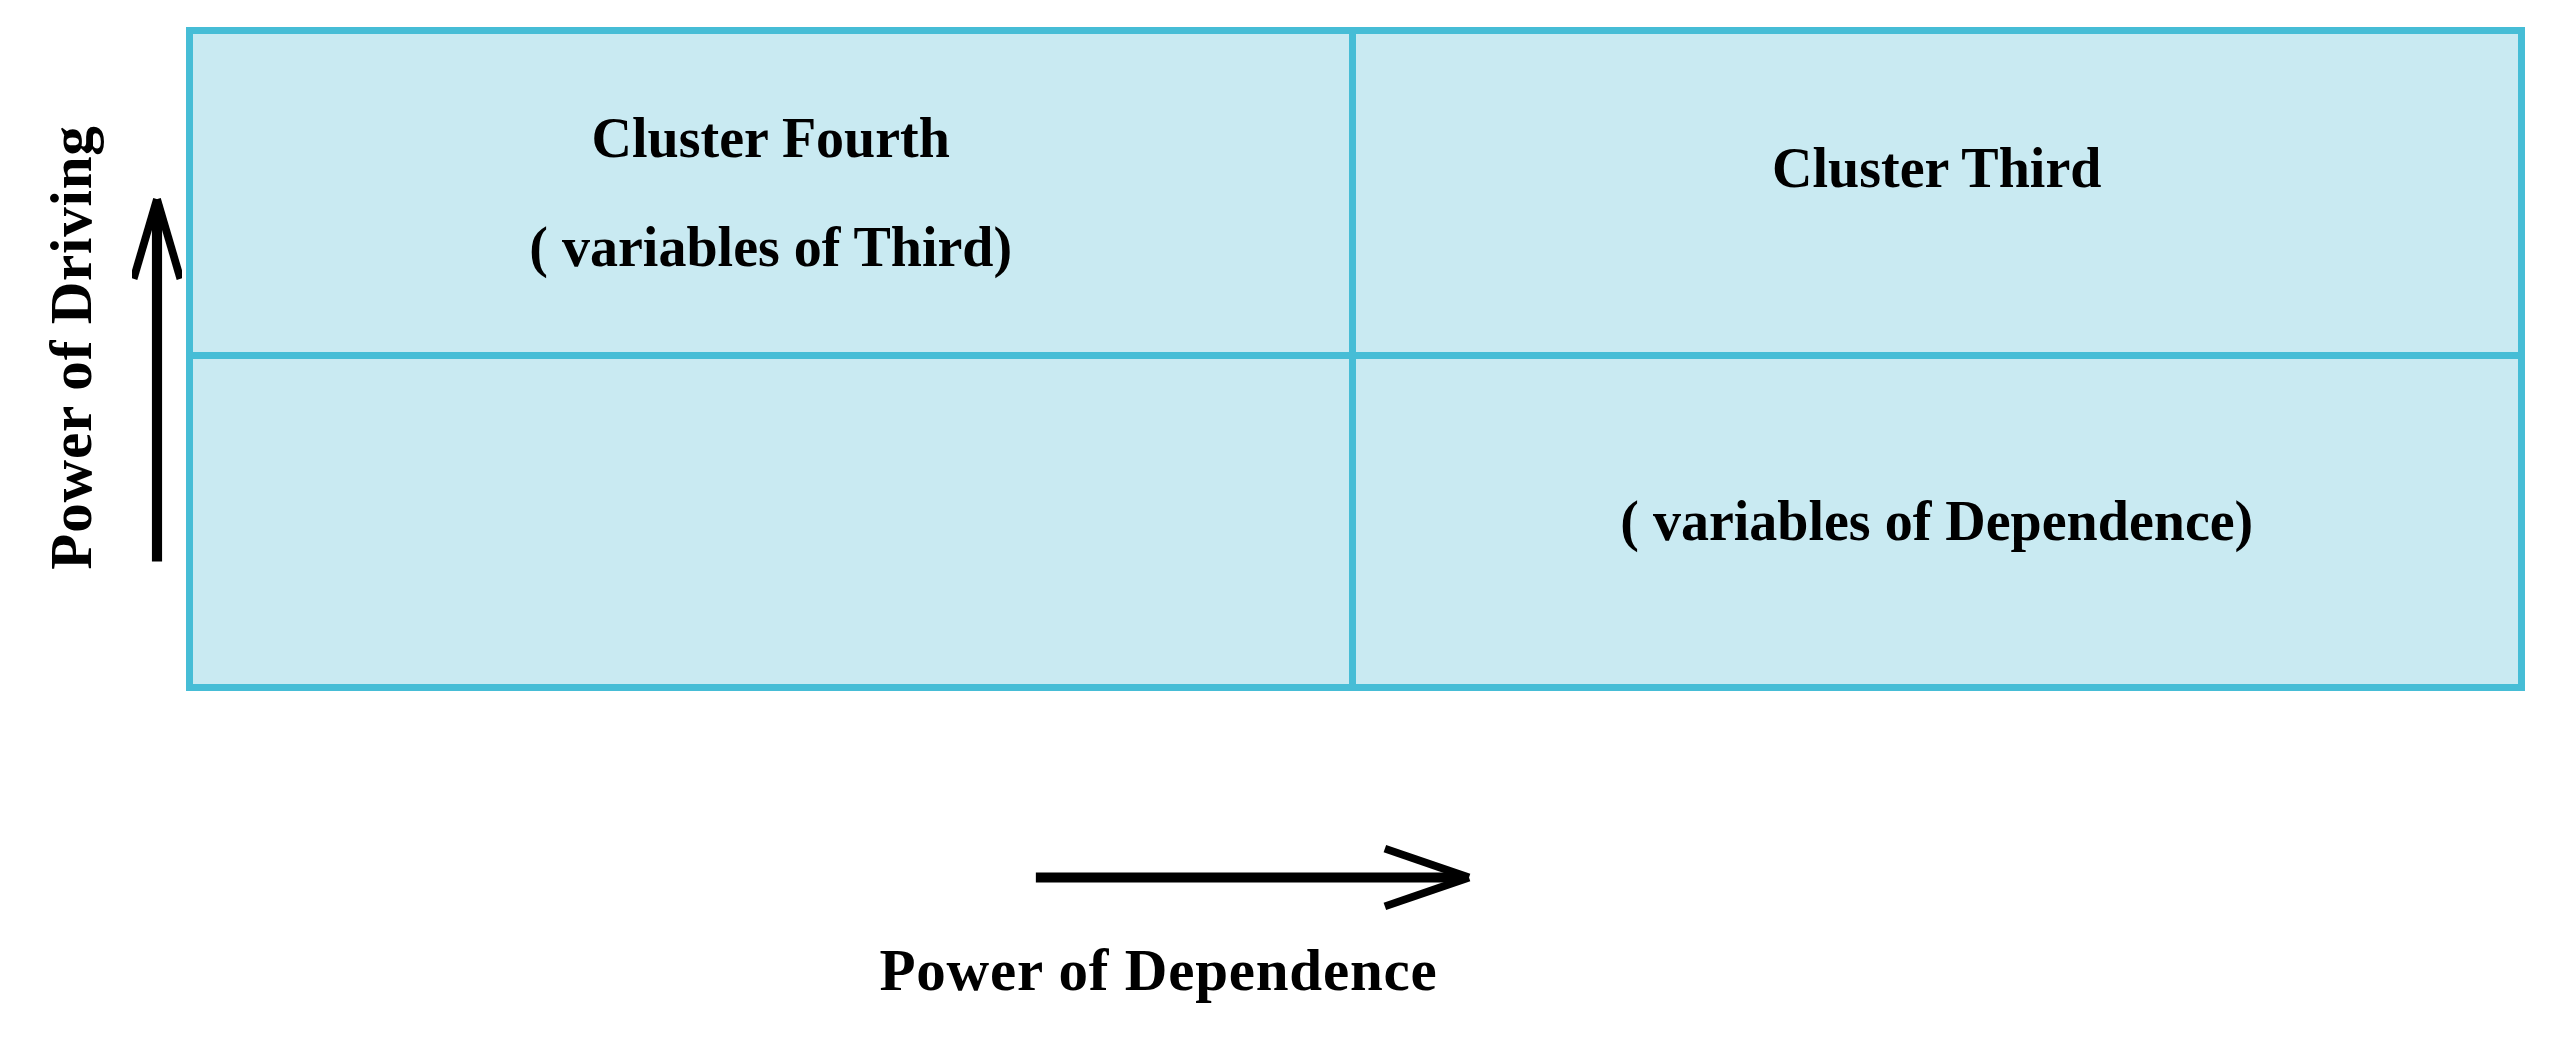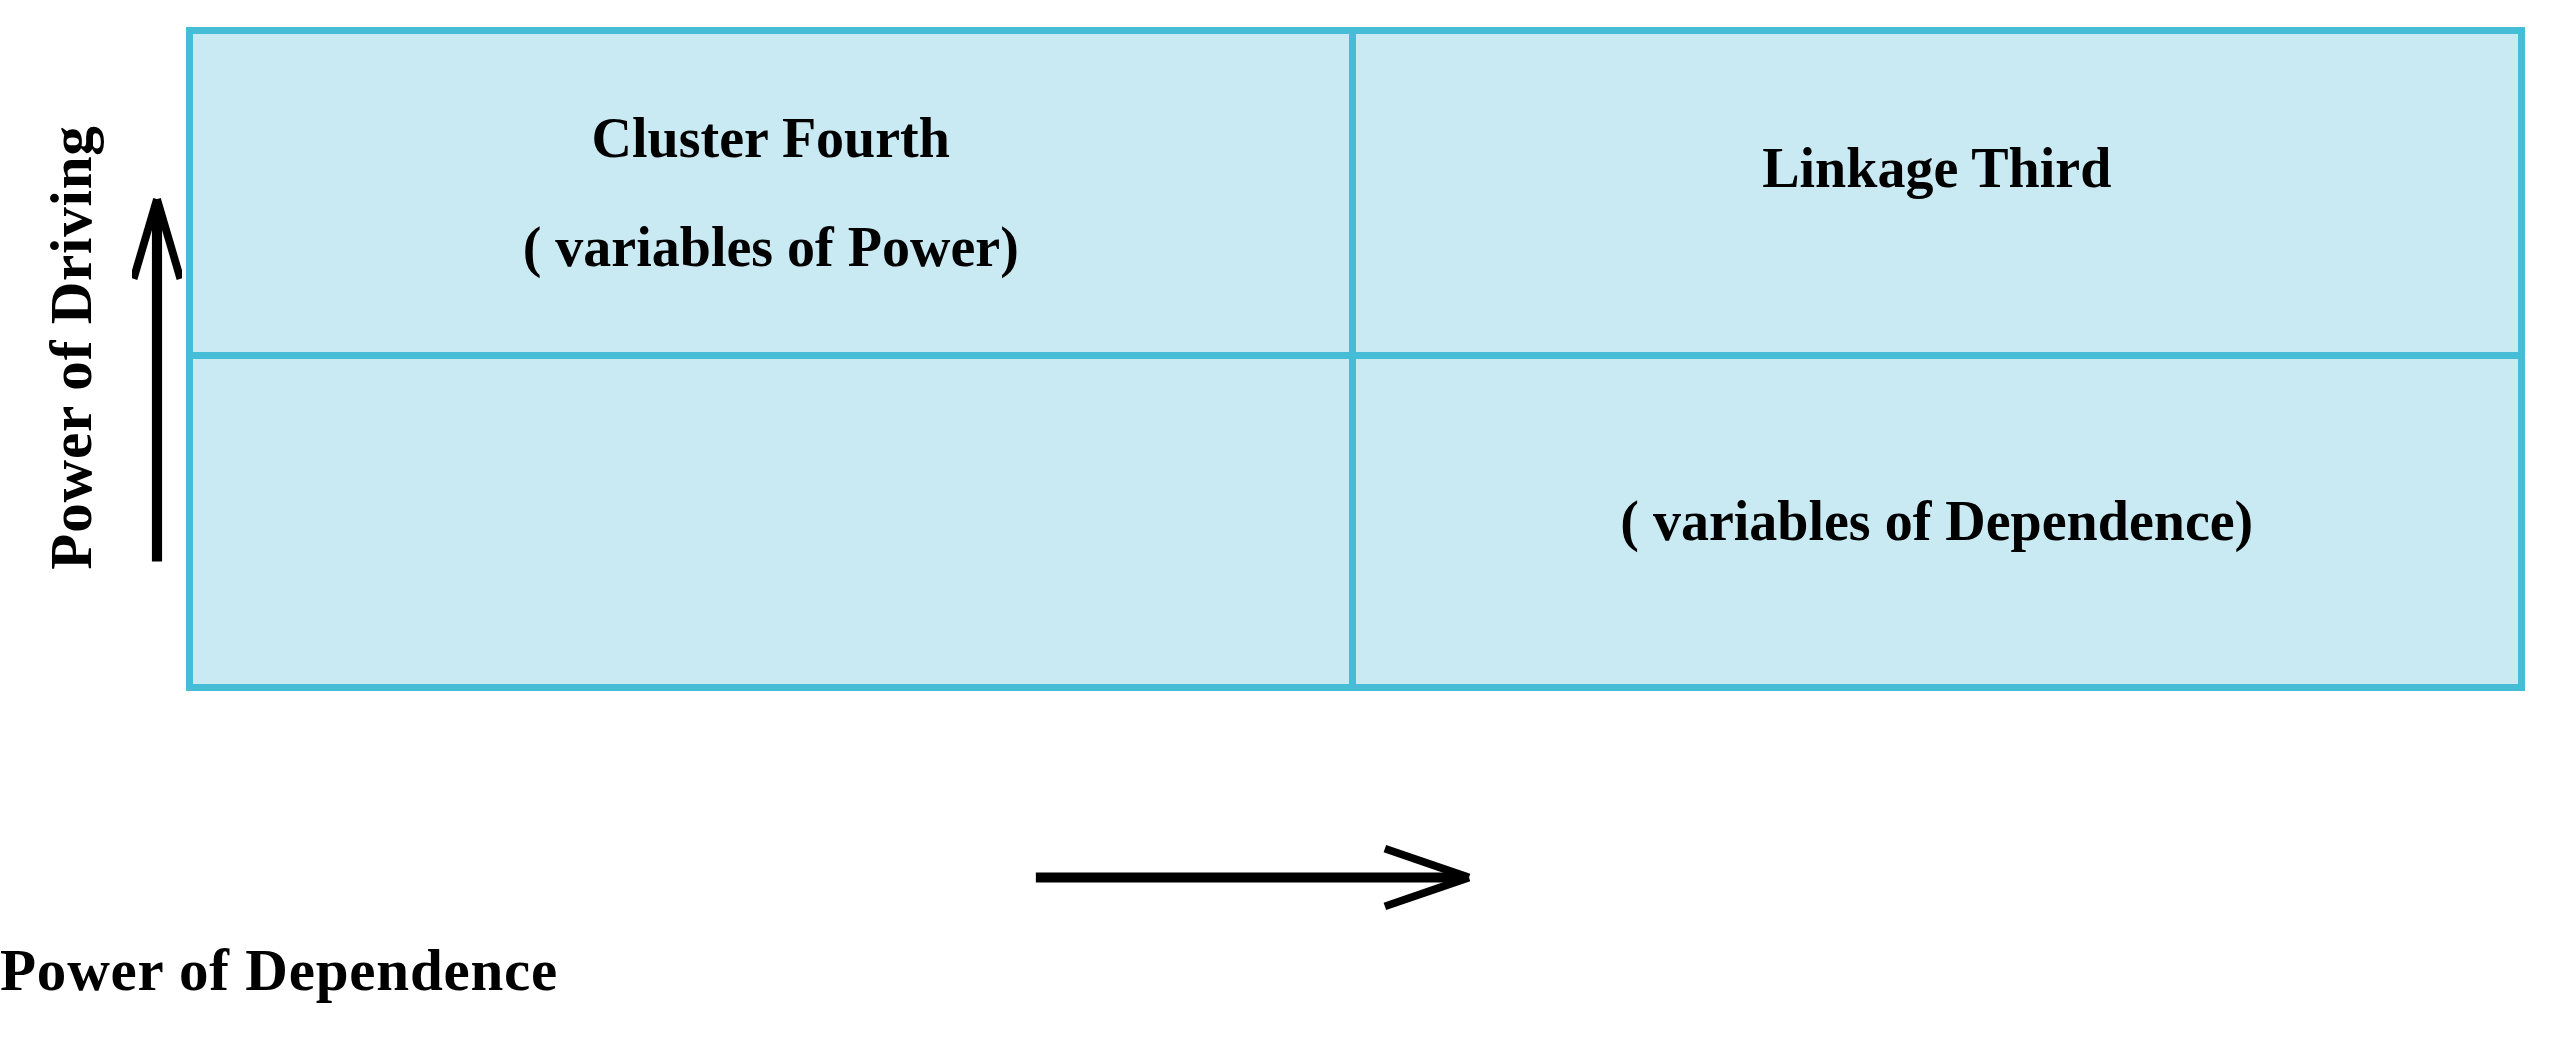--- a/index.html
+++ b/index.html
@@ -94,21 +94,21 @@
     width: 438px;
     height: 67px;
   }
 
   
   .x-axis-label {
     position: absolute;
     left: 0px;
     top: 936px;
     width: 2317px;
-    text-align: left;
+    text-align: center;
     font-weight: bold;
     font-size: 59px;
     letter-spacing: 0.8px;
     color: #000000;
     white-space: nowrap;
   }
 </style>
 </head>
 <body>
 
@@ -121,25 +121,25 @@
       <line x1="32" y1="470" x2="32" y2="12" stroke="#000000" stroke-width="13"></line>
       <line x1="32" y1="6" x2="2" y2="108" stroke="#000000" stroke-width="10"></line>
       <line x1="32" y1="6" x2="62" y2="108" stroke="#000000" stroke-width="10"></line>
     </svg>
   </div>
 
   <div class="matrix">
 
     <div class="cell col-left row-top">
       <div class="cell-title">Cluster Fourth</div>
-      <div class="cell-sub">( variables of Power)</div>
+      <div class="cell-sub">( variables of Third)</div>
     </div>
 
     <div class="cell row-top">
-      <div class="cell-title">Linkage Third</div>
+      <div class="cell-title">Cluster Third</div>
     </div>
 
     <div class="cell col-left">
     </div>
 
     <div class="cell">
       <div class="cell-sub">( variables of Dependence)</div>
     </div>
 
   </div>

